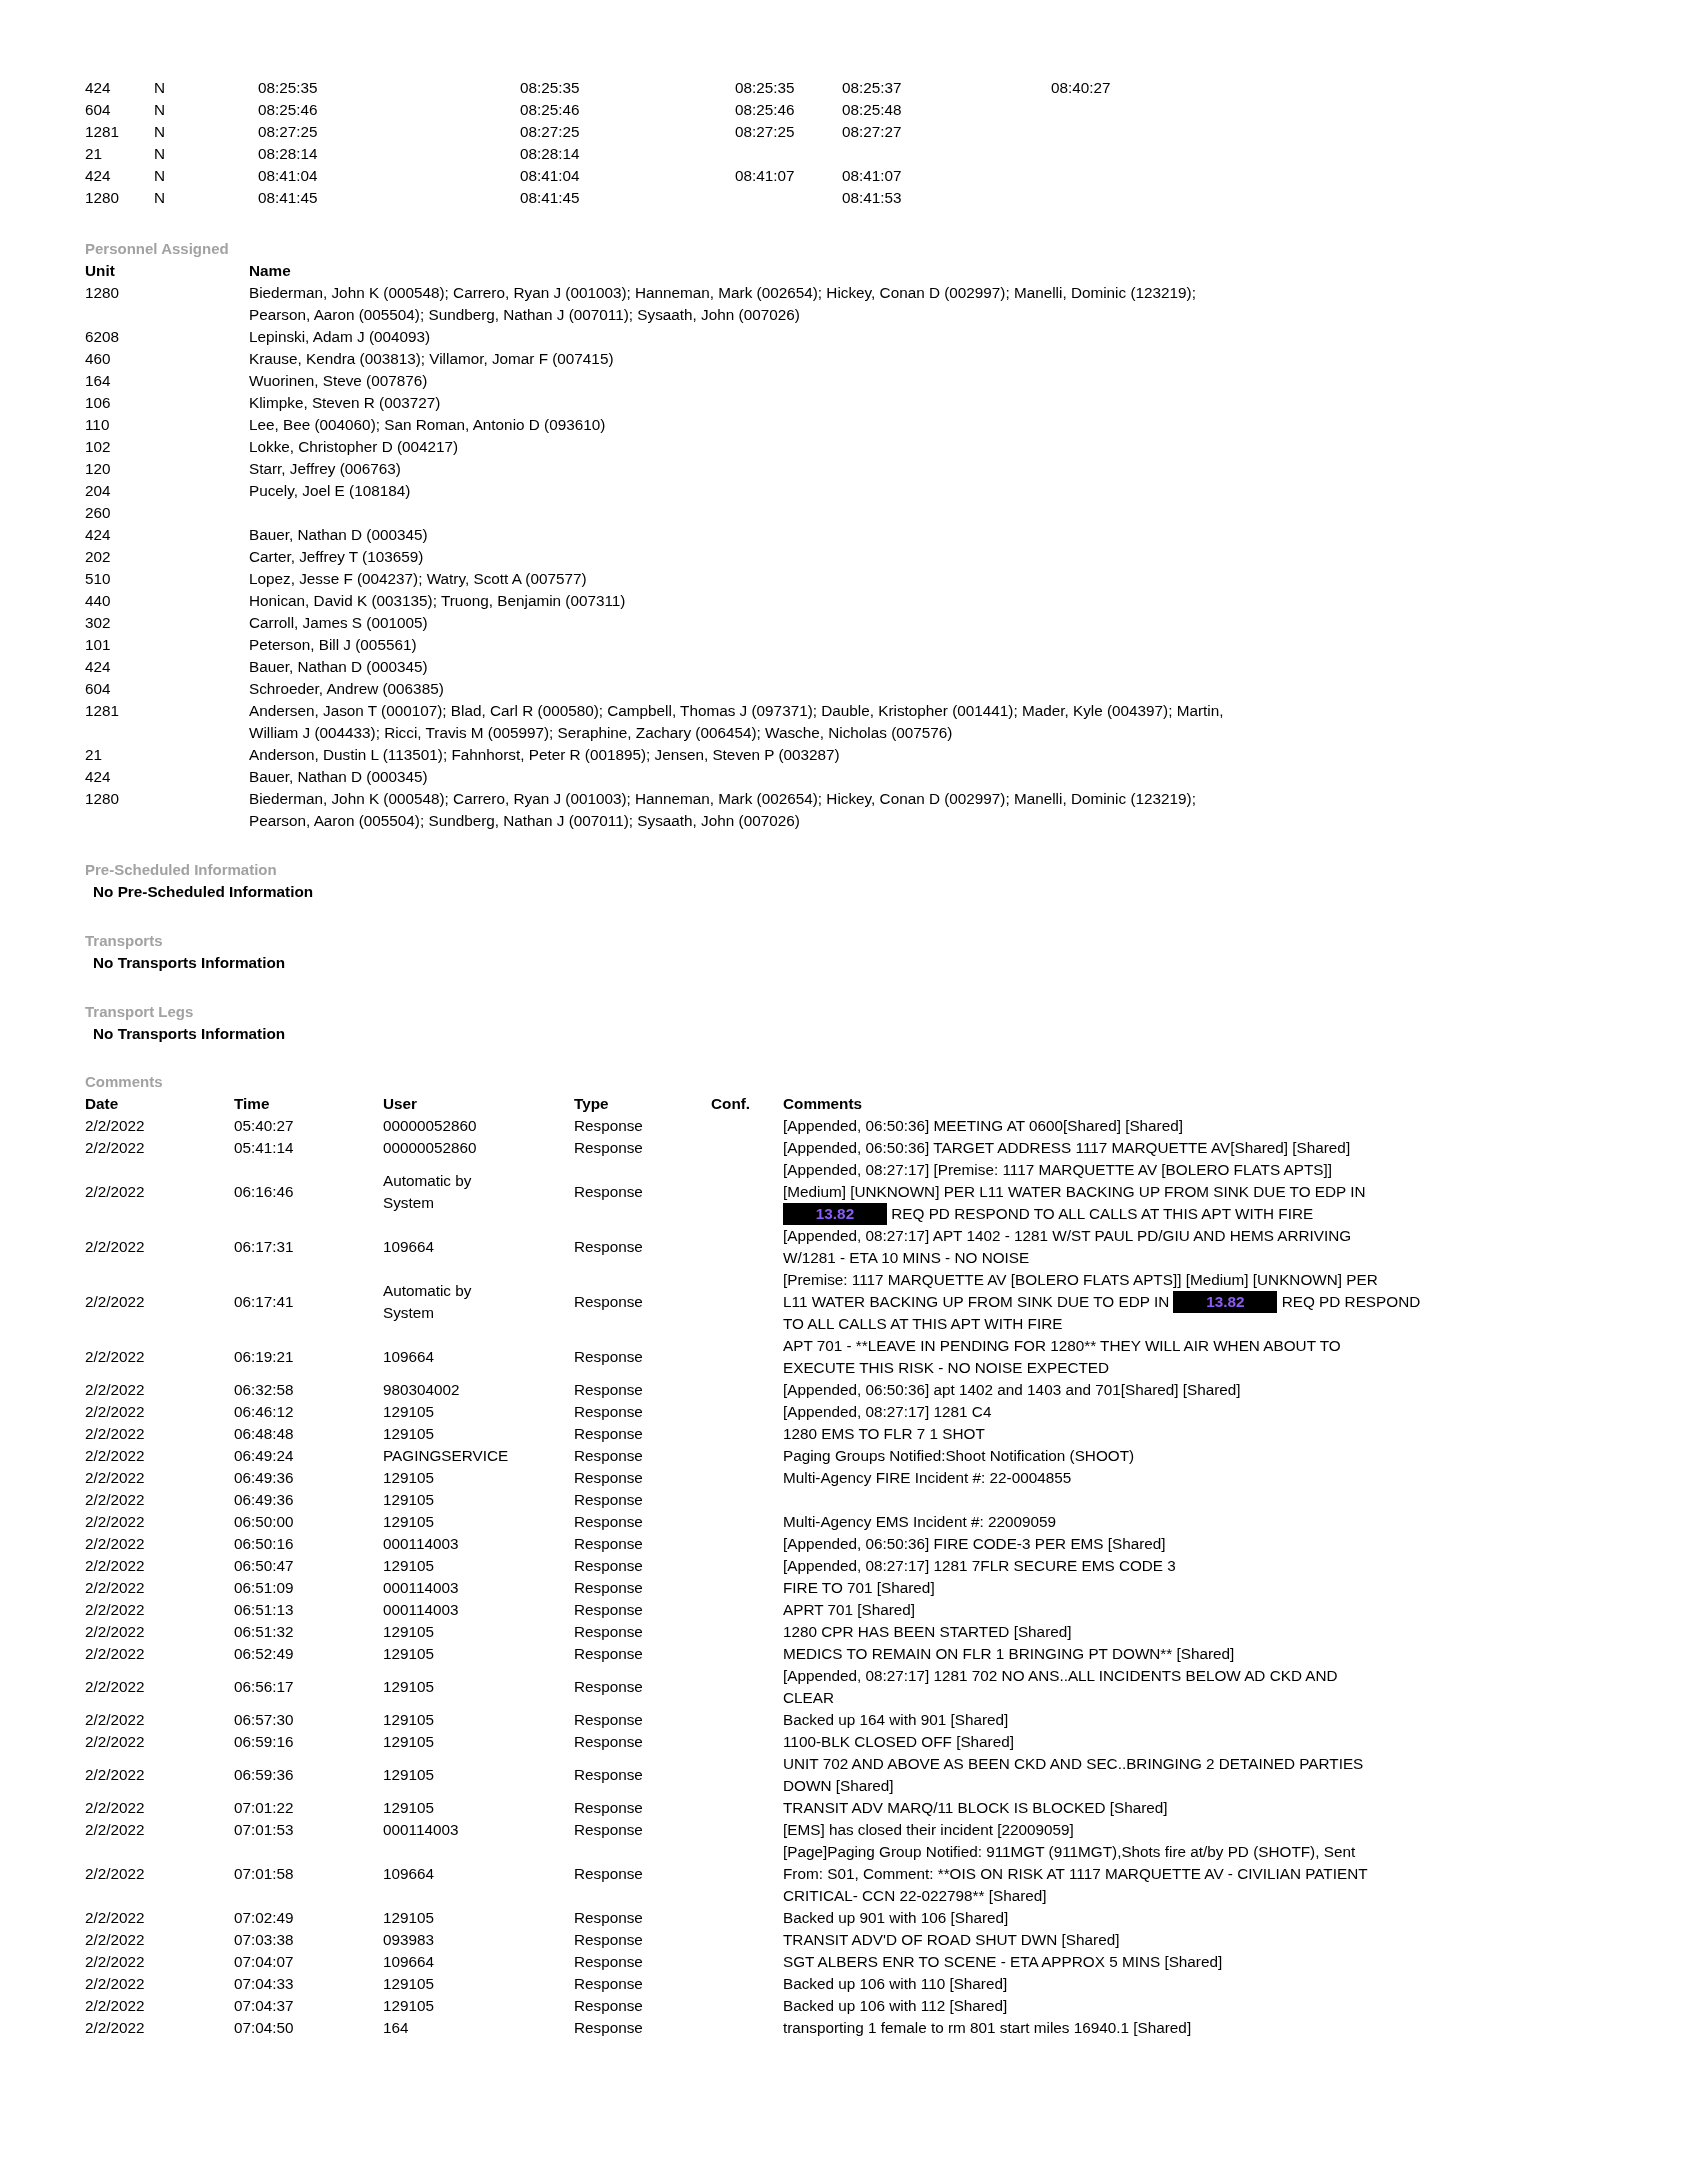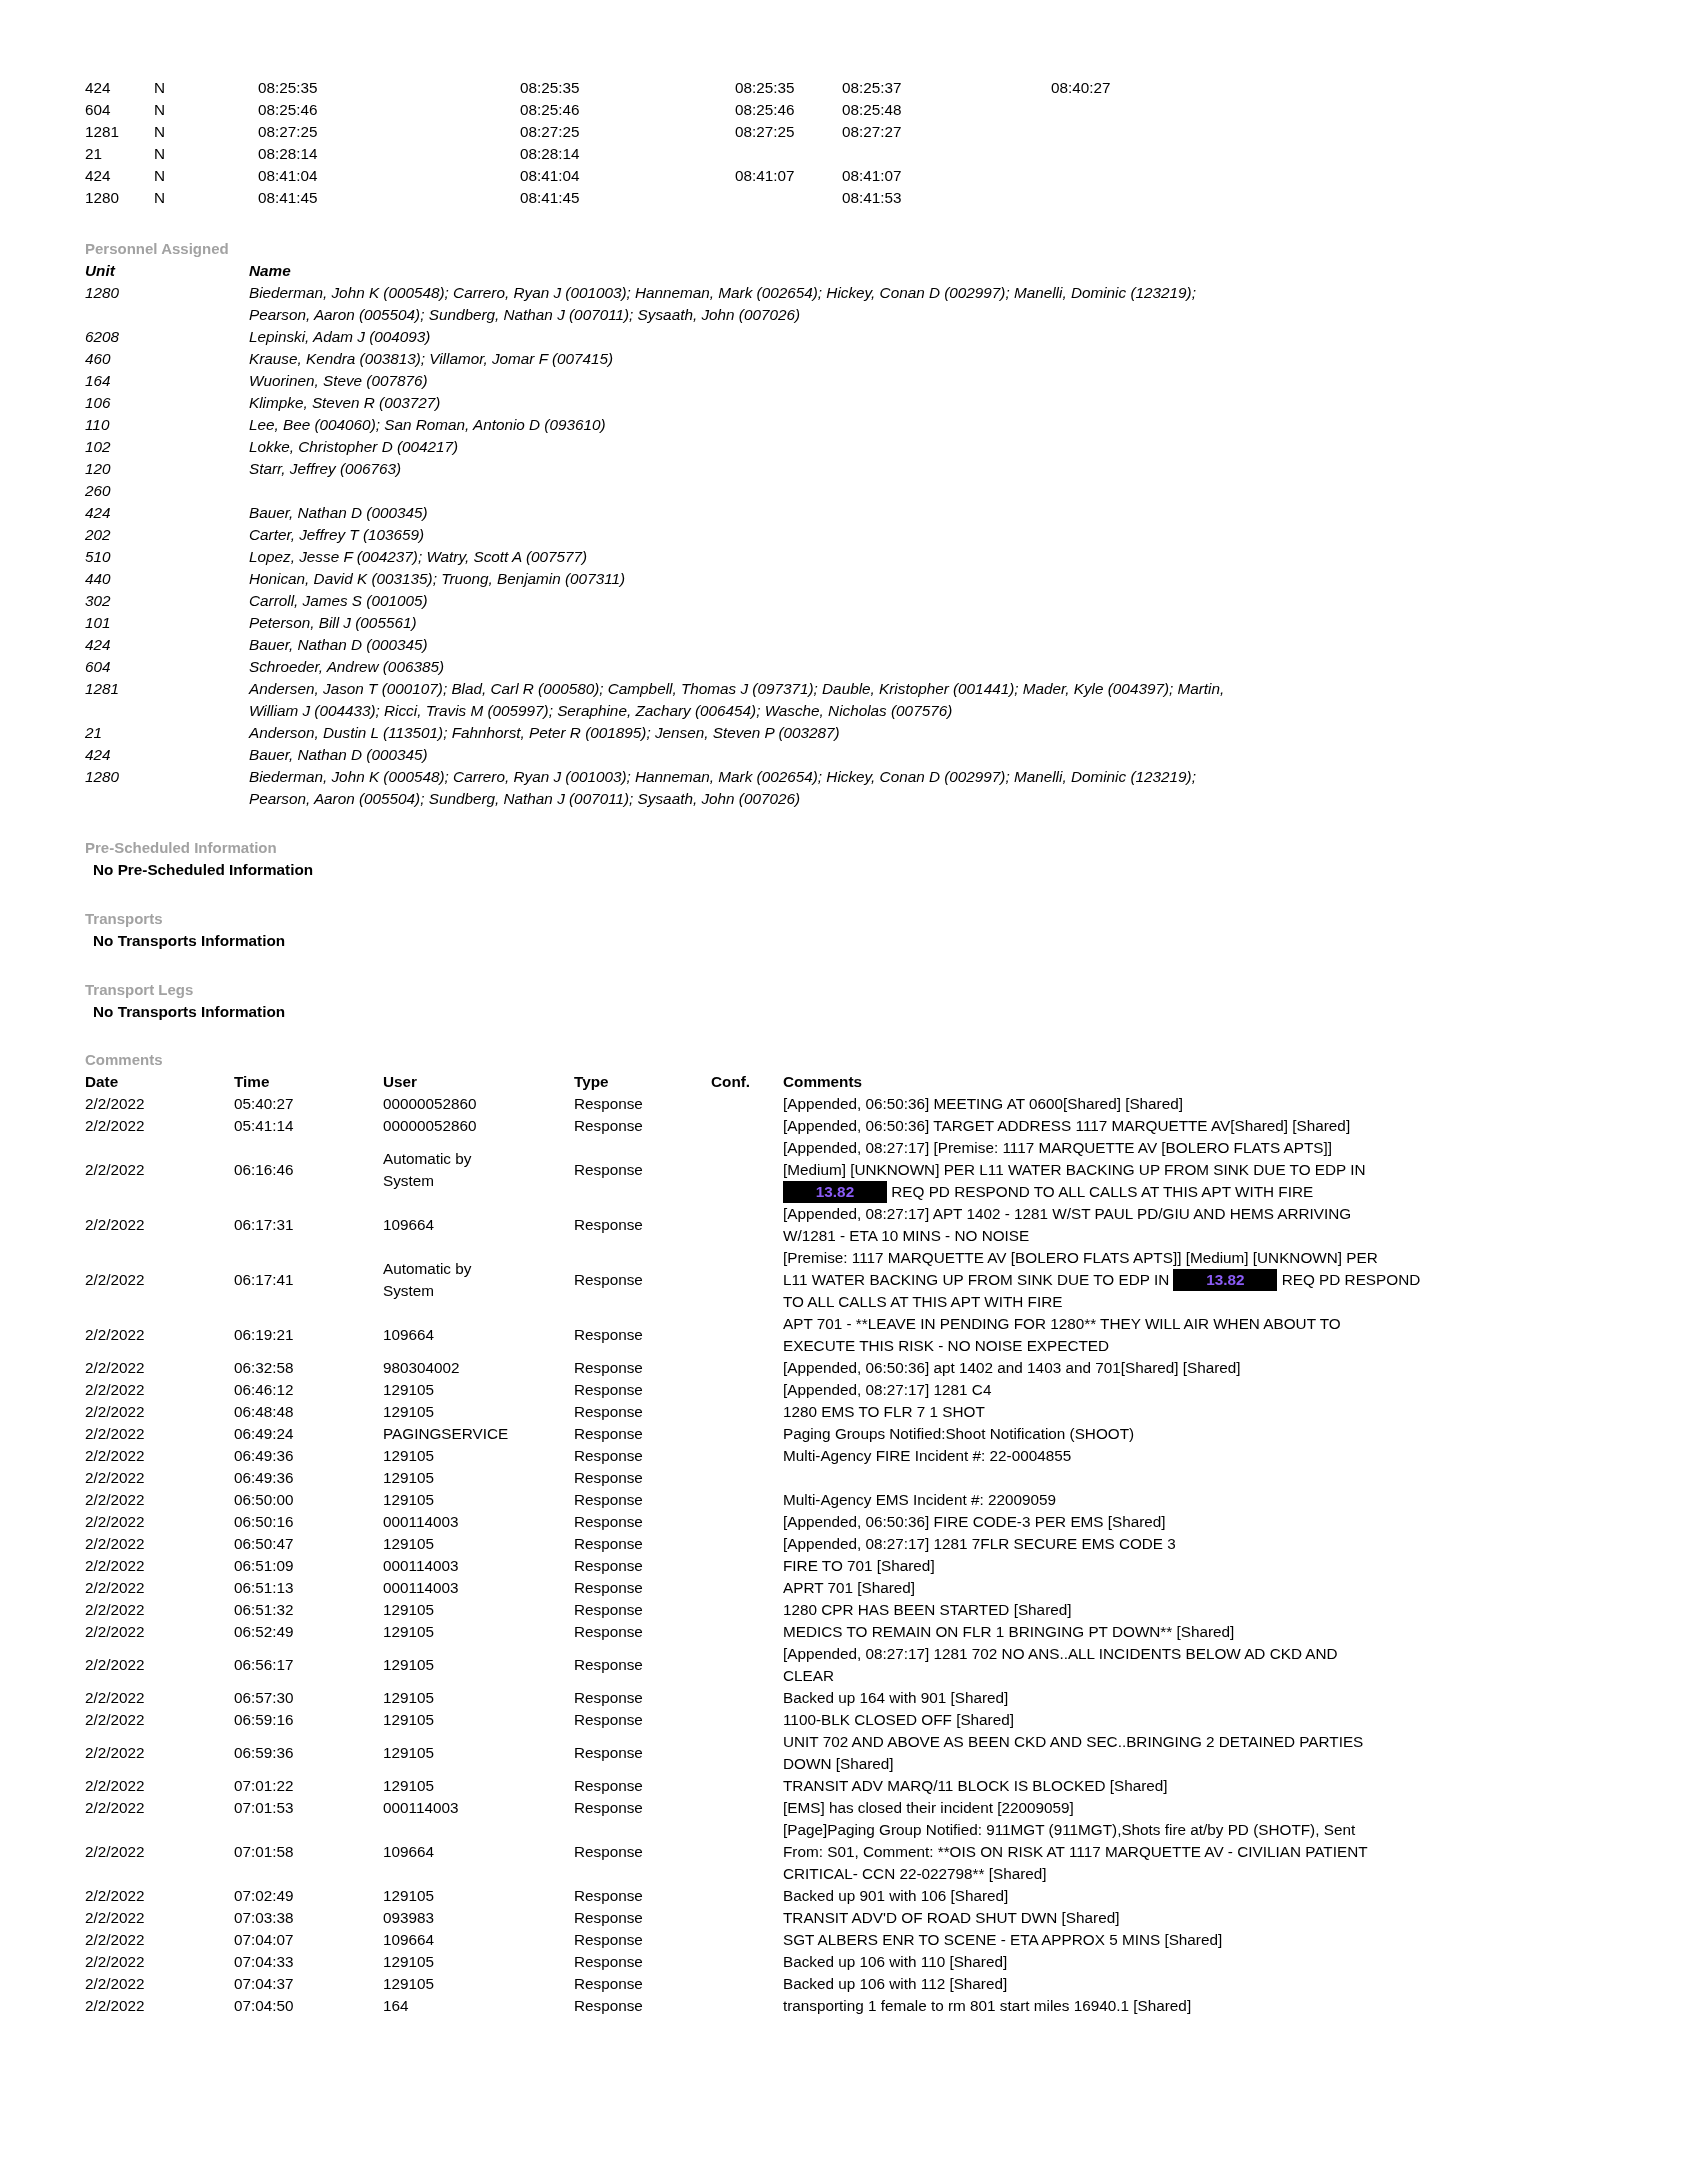--- a/index.html
+++ b/index.html
@@ -41,21 +41,20 @@
     display: grid;
     grid-template-columns: 69px 104px 262px 215px 107px 209px 1fr;
     line-height: 22px;
   }
   
   .personnel { margin-top: 29px; }
   .p-row, .p-head {
     display: grid;
     grid-template-columns: 164px 1fr;
     line-height: 22px;
-    font-style: italic;
   }
   .p-name { white-space: pre-line; }
   
   .info-section { margin-top: 27px; }
   
   .comments-section { margin-top: 25.6px; }
   .c-head, .c-row {
     display: grid;
     grid-template-columns: 149px 149px 191px 137px 72px 1fr;
   }
@@ -183,20 +182,24 @@
         <div class="p-row">
           <span>102</span>
           <span class="p-name">Lokke, Christopher D (004217)</span>
         </div>
 
         <div class="p-row">
           <span>120</span>
           <span class="p-name">Starr, Jeffrey (006763)</span>
         </div>
 
+        <div class="p-row">
+          <span>204</span>
+          <span class="p-name">Pucely, Joel E (108184)</span>
+        </div>
 
         <div class="p-row">
           <span>260</span>
         </div>
 
         <div class="p-row">
           <span>424</span>
           <span class="p-name">Bauer, Nathan D (000345)</span>
         </div>
 

